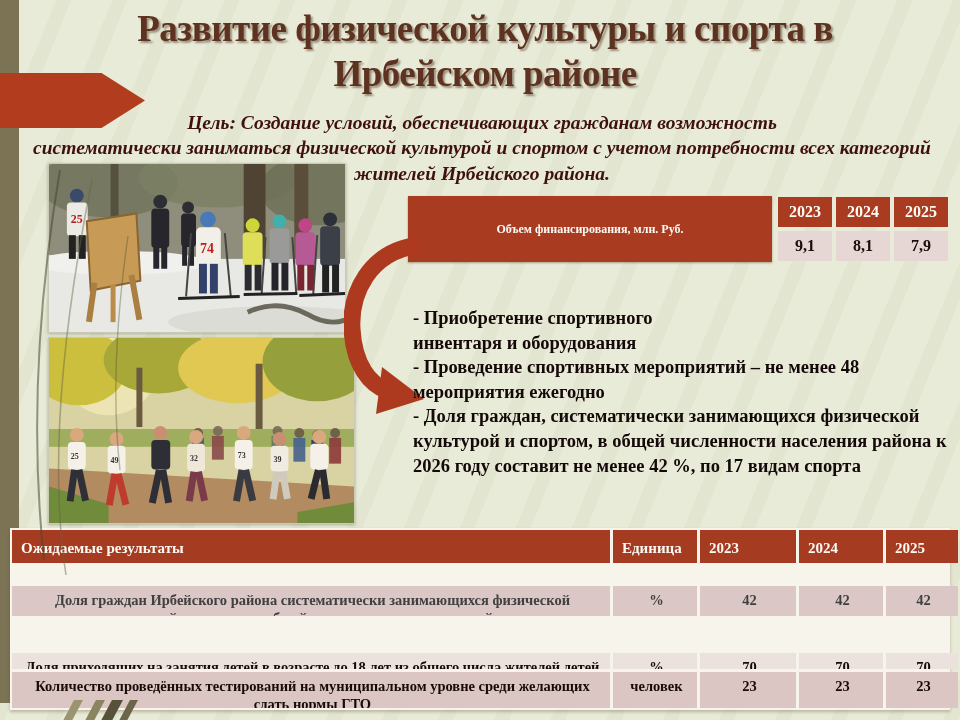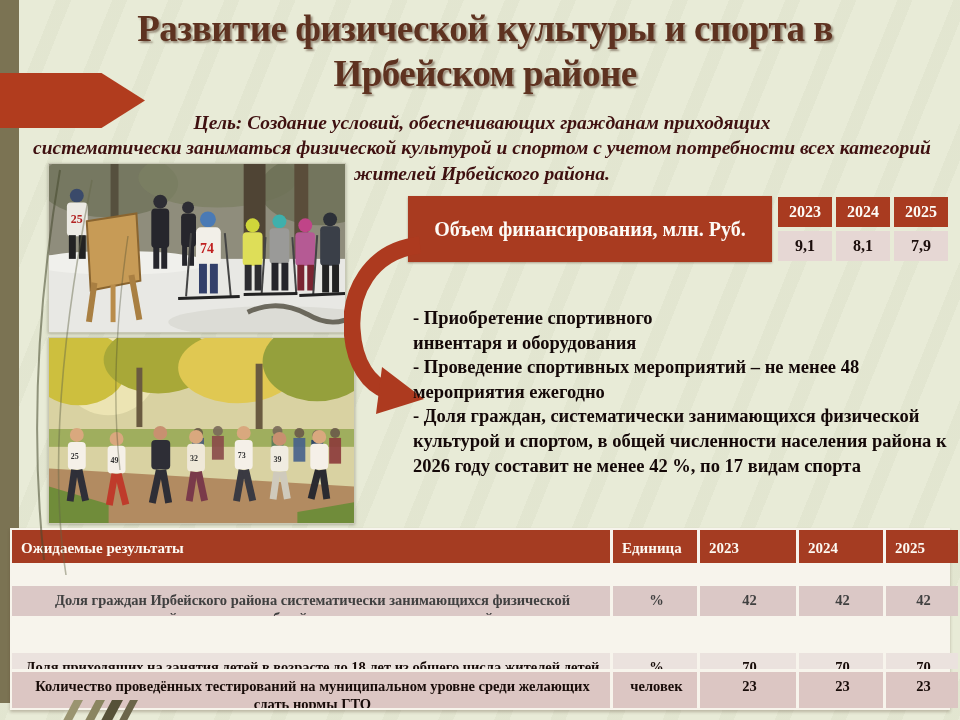--- a/index.html
+++ b/index.html
@@ -38,21 +38,21 @@
   }
   .photo { position:absolute; border:1px solid #c9c9b6; box-shadow:0 1px 3px rgba(60,60,40,.35); }
   .photo-ski { left:48px; top:163px; width:298px; height:170px; }
   .photo-run { left:48px; top:337px; width:307px; height:187px; }
   .photo svg { display:block; width:100%; height:100%; }
 
   .fin-label {
     position:absolute; left:408px; top:196px; width:364px; height:66px;
     background:#a93b20; color:#fdfbf6;
     display:flex; align-items:center; justify-content:center;
-    font-size:20px; font-weight:bold; text-align:center;
+    font-size:12px; font-weight:bold; text-align:center;
     box-shadow:0 1px 2px rgba(80,40,20,.4);
   }
   .fin-years, .fin-values {
     position:absolute; left:778px; display:flex; gap:4px;
   }
   .fin-years { top:197px; }
   .fin-values { top:231px; }
   .fin-cell {
     width:54px; height:30px; display:flex; align-items:center; justify-content:center;
     font-weight:bold; font-size:16px;
@@ -91,21 +91,21 @@
 <body>
 
 <div class="slide">
 
   <div class="olive-bar"></div>
   <div class="left-arrow"></div>
 
   <div class="title">Развитие физической культуры и спорта в Ирбейском районе</div>
 
   <div class="goal">
-    <div>Цель: Создание условий, обеспечивающих гражданам приходящих</div>
+    <div>Цель: Создание условий, обеспечивающих гражданам возможность</div>
     <div>систематически заниматься физической культурой и спортом с учетом потребности всех категорий</div>
     <div>жителей Ирбейского района.</div>
   </div>
 
   <div class="photo photo-ski">
     <svg viewBox="0 0 298 170" preserveAspectRatio="none">
       <rect x="0" y="0" width="298" height="170" fill="#8f8d7c"></rect>
       <ellipse cx="60" cy="20" rx="70" ry="34" fill="#6f735a" opacity=".8"></ellipse>
       <ellipse cx="170" cy="14" rx="80" ry="30" fill="#7c8063" opacity=".8"></ellipse>
       <ellipse cx="272" cy="26" rx="60" ry="36" fill="#6b6f55" opacity=".8"></ellipse>

